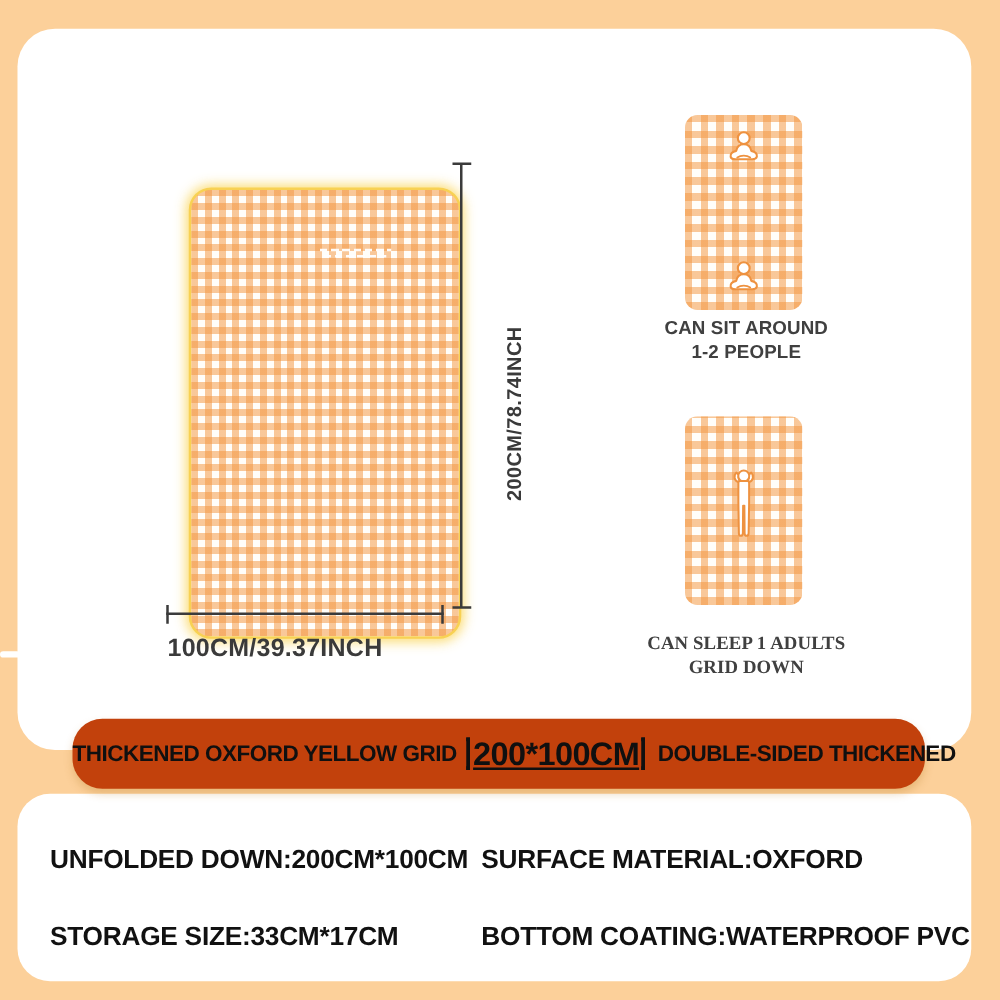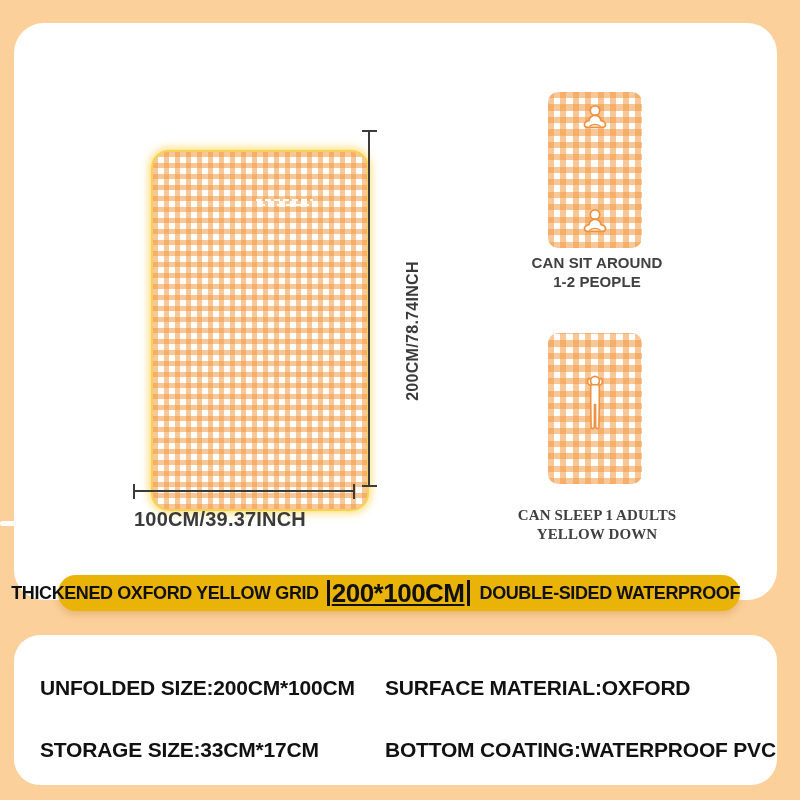--- a/index.html
+++ b/index.html
@@ -61,23 +61,23 @@
 
   .caption{
     position:absolute;left:500px;width:194px;text-align:center;
     font-size:15px;font-weight:bold;color:#404040;line-height:19px;letter-spacing:.1px;
   }
   .caption.c1{top:253px;}
   .caption.c2{top:506px;font-family:Liberation Serif, serif;}
 
   
   .banner{
-    position:absolute;left:58px;top:575px;width:682px;height:36px;border-radius:24px;
-    background:#eab308;z-index:3;
-    display:flex;align-items:center;justify-content:flex-end;
+    position:absolute;left:58px;top:575px;width:682px;height:56px;border-radius:24px;
+    background:#c2410c;z-index:3;
+    display:flex;align-items:center;justify-content:space-between;
     box-shadow:0 4px 7px rgba(186,125,43,.30);
   }
   .banner .seg{color:#101010;font-weight:bold;font-size:18px;letter-spacing:-0.4px;white-space:nowrap;}
   .banner .size{font-size:26px;letter-spacing:-0.5px;margin:0 2px;text-decoration:underline;}
   .bracket{display:inline-block;width:8px;height:26px;box-sizing:border-box;}
   .bracket.open{border-left:3.5px solid #101010;border-top:3.5px solid #101010;border-bottom:3.5px solid #101010;margin-left:8px;}
   .bracket.close{border-right:3.5px solid #101010;border-top:3.5px solid #101010;border-bottom:3.5px solid #101010;margin-right:10px;}
 
   
   .spec{
@@ -132,32 +132,32 @@
   <div class="thumb t2 gingham small">
     <svg style="left:32px;top:39px;" width="30" height="64" viewBox="0 0 30 64">
       <path d="M10.6 13.6 C7.4 12.4 6.6 8.6 9 6.1 L11.5 8.1 C10.2 9.5 10.6 11.3 12 12.2 Z" fill="#FFFFFF" stroke="#EE9240" stroke-width="1.6" stroke-linejoin="round"></path>
       <path d="M19.4 13.6 C22.6 12.4 23.4 8.6 21 6.1 L18.5 8.1 C19.8 9.5 19.4 11.3 18 12.2 Z" fill="#FFFFFF" stroke="#EE9240" stroke-width="1.6" stroke-linejoin="round"></path>
       <circle cx="15" cy="8.8" r="4.4" fill="#FFFFFF" stroke="#EE9240" stroke-width="1.6"></circle>
       <path d="M12 12.8 L18 12.8 Q19.3 12.8 19.3 14.2 L19.3 30 L18.9 54.5 Q18.9 56.6 17.3 56.6 Q15.7 56.6 15.7 54.5 L15.5 32.5 L14.5 32.5 L14.3 54.5 Q14.3 56.6 12.7 56.6 Q11.1 56.6 11.1 54.5 L10.7 30 L10.7 14.2 Q10.7 12.8 12 12.8 Z" fill="#FFFFFF" stroke="#EE9240" stroke-width="1.6" stroke-linejoin="round"></path>
     </svg>
   </div>
   <div class="caption c2">
     <div>CAN SLEEP 1 ADULTS</div>
-    <div>YELLOW DOWN</div>
+    <div>GRID DOWN</div>
   </div>
 
   <div class="banner">
     <span class="seg">THICKENED OXFORD YELLOW GRID</span>
     <span class="bracket open"></span>
     <span class="seg size">200*100CM</span>
     <span class="bracket close"></span>
-    <span class="seg">DOUBLE-SIDED WATERPROOF</span>
+    <span class="seg">DOUBLE-SIDED THICKENED</span>
   </div>
 
   <div class="card bottom"></div>
-  <div class="spec r1 colL">UNFOLDED SIZE:200CM*100CM</div>
+  <div class="spec r1 colL">UNFOLDED DOWN:200CM*100CM</div>
   <div class="spec r1 colR">SURFACE MATERIAL:OXFORD</div>
   <div class="spec r2 colL">STORAGE SIZE:33CM*17CM</div>
   <div class="spec r2 colR">BOTTOM COATING:WATERPROOF PVC</div>
 
   <div class="edge-mark"></div>
 
 </div>
 
 </body></html>

